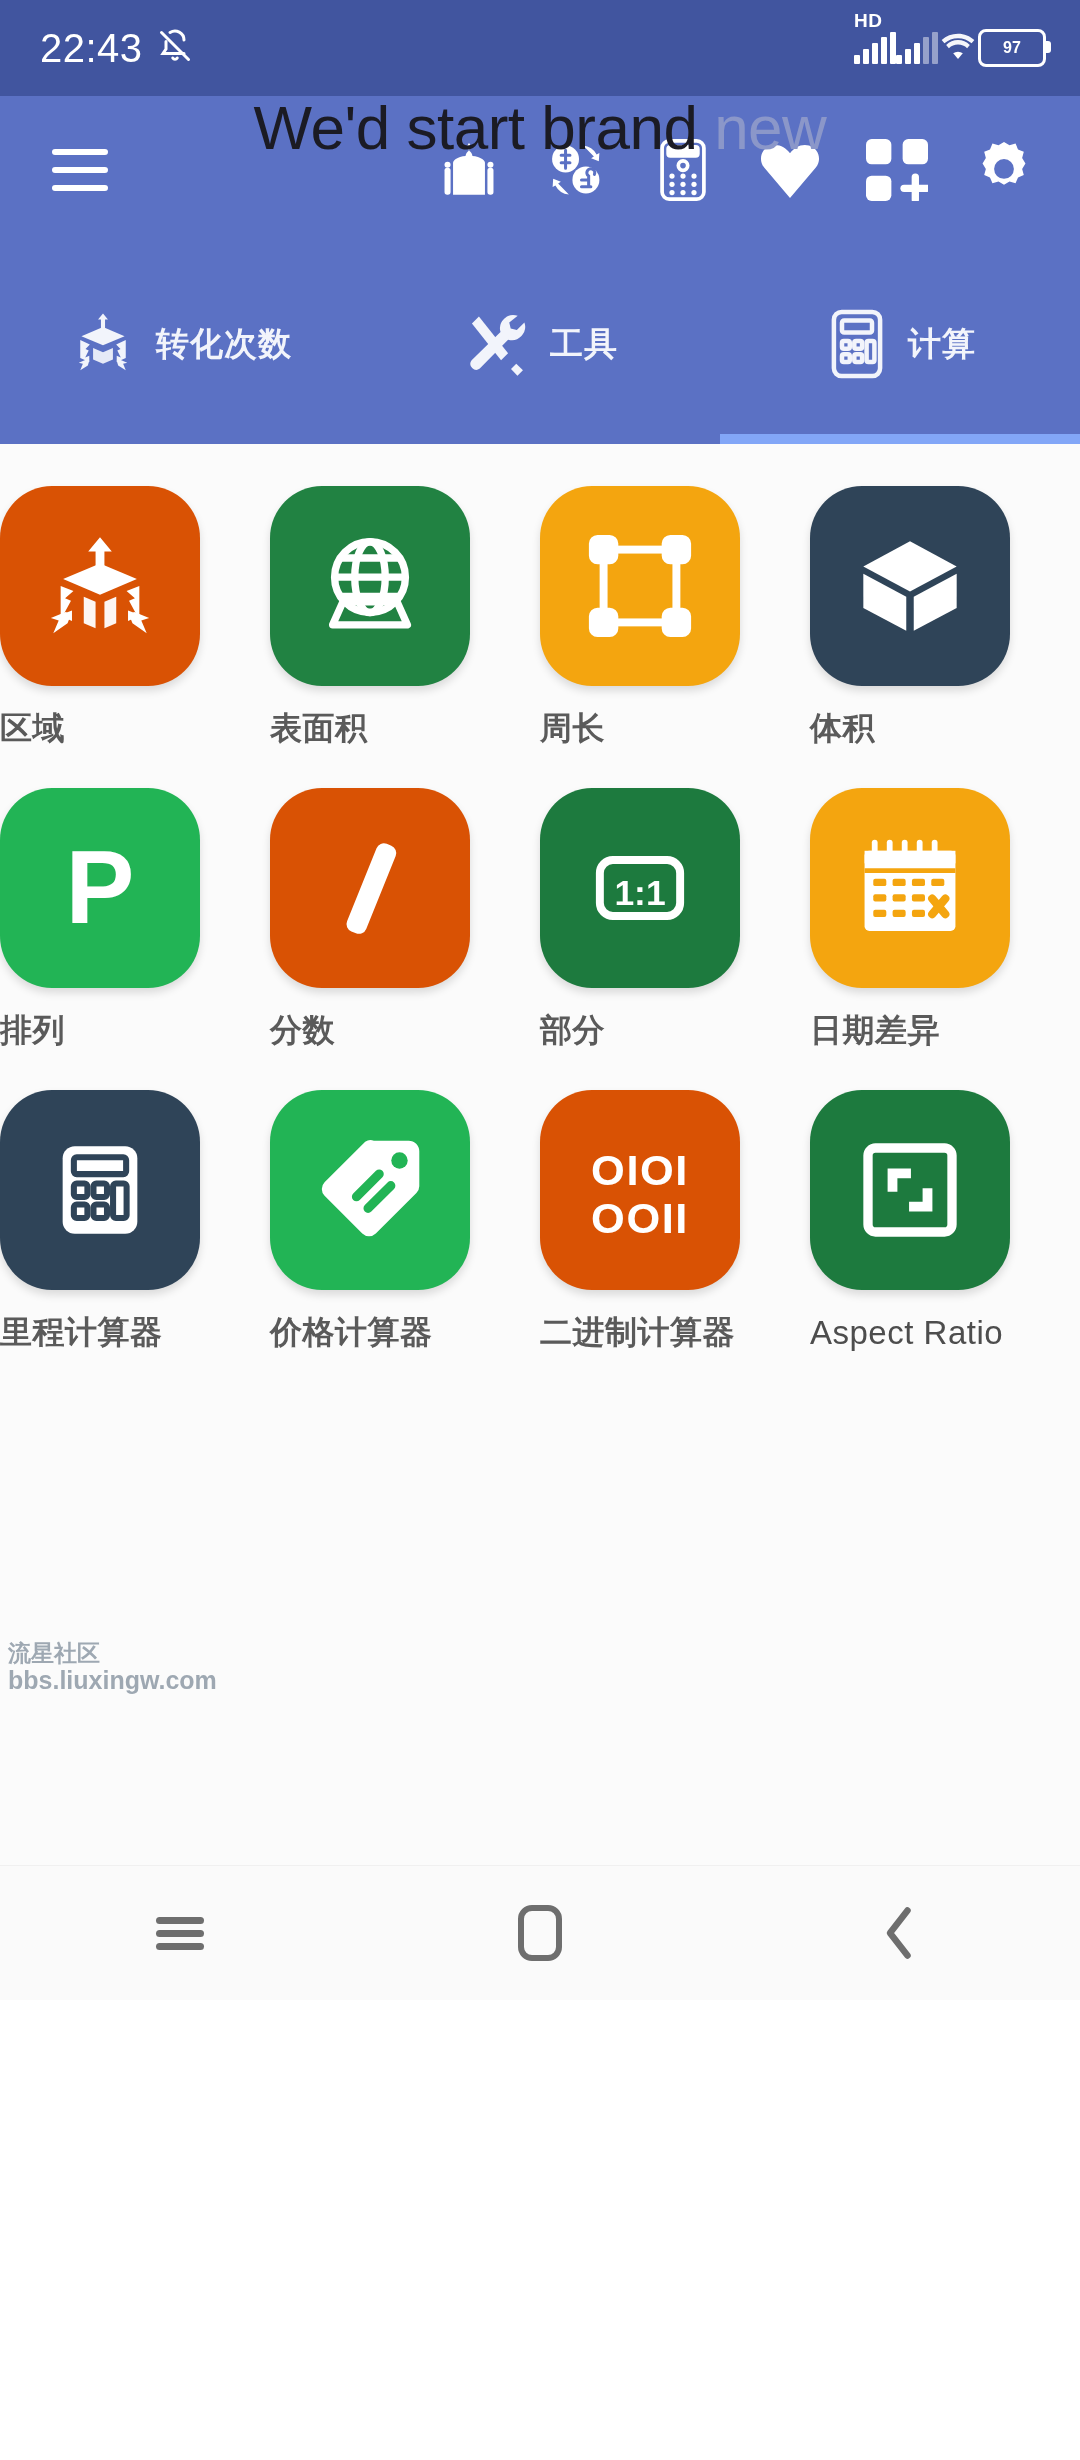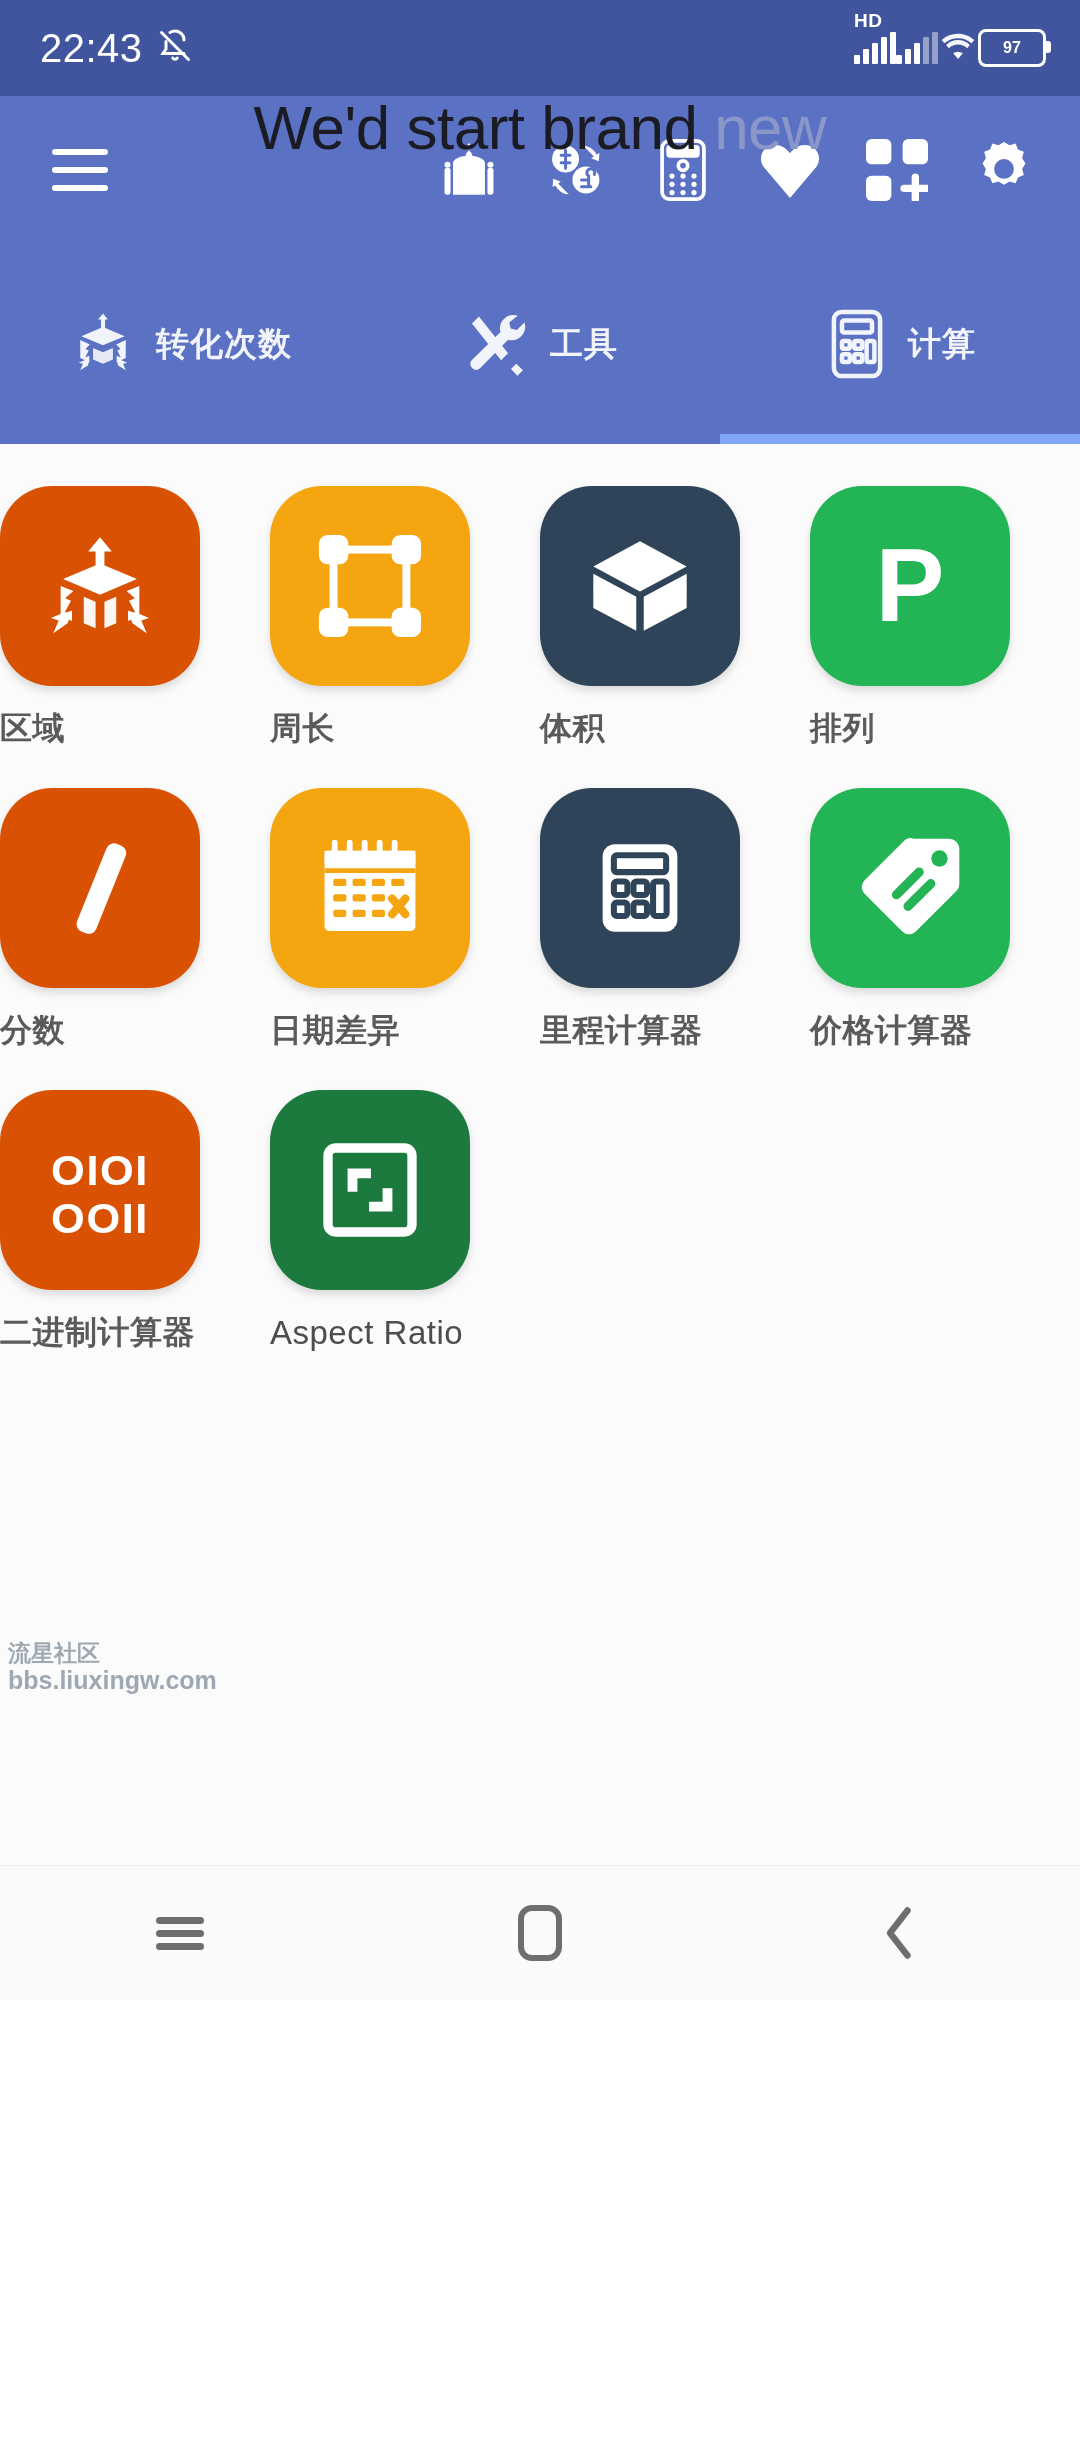--- a/index.html
+++ b/index.html
@@ -283,20 +283,33 @@
             <path d="M20 12v6.1l-2.3 1V17l1.6.6-1.4-2.6 1.2-.5L17.4 13z"></path>
             <path d="M5.4 19.6 2.5 21.6l1.1-2.6-1.6-.5 3-1.2 1.1.5z"></path>
             <path d="M18.6 19.6l2.9 2-1.1-2.6 1.6-.5-3-1.2-1.1.5z"></path>
             <path d="M8.7 14.2 11.1 15.2v5.4l-2.4-1z" opacity=".95"></path>
             <path d="M15.3 14.2 12.9 15.2v5.4l2.4-1z" opacity=".95"></path>
           </svg>
         </div>
         <div class="clabel">区域</div>
       </div>
 
+      <div class="cell">
+        <div class="tile" style="background:#218242">
+          <svg width="118" height="118" viewBox="0 0 24 24" fill="none" stroke="#ffffff" stroke-width="1.5">
+            <circle cx="12" cy="10.2" r="7.2"></circle>
+            <ellipse cx="12" cy="10.2" rx="3.1" ry="7.2"></ellipse>
+            <line x1="4.8" y1="10.2" x2="19.2" y2="10.2"></line>
+            <line x1="6" y1="6.3" x2="18" y2="6.3"></line>
+            <line x1="6" y1="14.1" x2="18" y2="14.1"></line>
+            <path d="M4.4 19.9 6.5 15.2h11l2.1 4.7z" stroke-linejoin="round"></path>
+          </svg>
+        </div>
+        <div class="clabel">表面积</div>
+      </div>
 
       <div class="cell">
         <div class="tile" style="background:#f4a50f">
           <svg width="112" height="112" viewBox="0 0 24 24" fill="none" stroke="#ffffff" stroke-width="1.7">
             <rect x="4.2" y="4.2" width="15.6" height="15.6"></rect>
             <rect x="1.9" y="1.9" width="4.6" height="4.6" rx="1" fill="#ffffff"></rect>
             <rect x="17.5" y="1.9" width="4.6" height="4.6" rx="1" fill="#ffffff"></rect>
             <rect x="1.9" y="17.5" width="4.6" height="4.6" rx="1" fill="#ffffff"></rect>
             <rect x="17.5" y="17.5" width="4.6" height="4.6" rx="1" fill="#ffffff"></rect>
           </svg>
@@ -326,20 +339,29 @@
 
       <div class="cell">
         <div class="tile" style="background:#d95204">
           <svg width="118" height="118" viewBox="0 0 24 24" fill="#ffffff">
             <rect x="10.2" y="2.4" width="4.2" height="19.2" rx="1.6" transform="rotate(22 12 12)"></rect>
           </svg>
         </div>
         <div class="clabel">分数</div>
       </div>
 
+      <div class="cell">
+        <div class="tile" style="background:#1d7a3e">
+          <svg width="112" height="112" viewBox="0 0 24 24">
+            <rect x="3.4" y="6" width="17.2" height="12" rx="2.8" fill="none" stroke="#ffffff" stroke-width="1.7"></rect>
+            <text x="12" y="15.6" text-anchor="middle" font-family="Liberation Sans, sans-serif" font-size="7.6" font-weight="700" fill="#ffffff">1:1</text>
+          </svg>
+        </div>
+        <div class="clabel">部分</div>
+      </div>
 
       <div class="cell">
         <div class="tile" style="background:#f4a50f">
           <svg width="116" height="116" viewBox="0 0 24 24">
             <g fill="#ffffff">
               <rect x="4.1" y="2" width="1.2" height="3.1" rx=".6"></rect>
               <rect x="7.2" y="2" width="1.2" height="3.1" rx=".6"></rect>
               <rect x="10.3" y="2" width="1.2" height="3.1" rx=".6"></rect>
               <rect x="13.4" y="2" width="1.2" height="3.1" rx=".6"></rect>
               <rect x="16.5" y="2" width="1.2" height="3.1" rx=".6"></rect>

